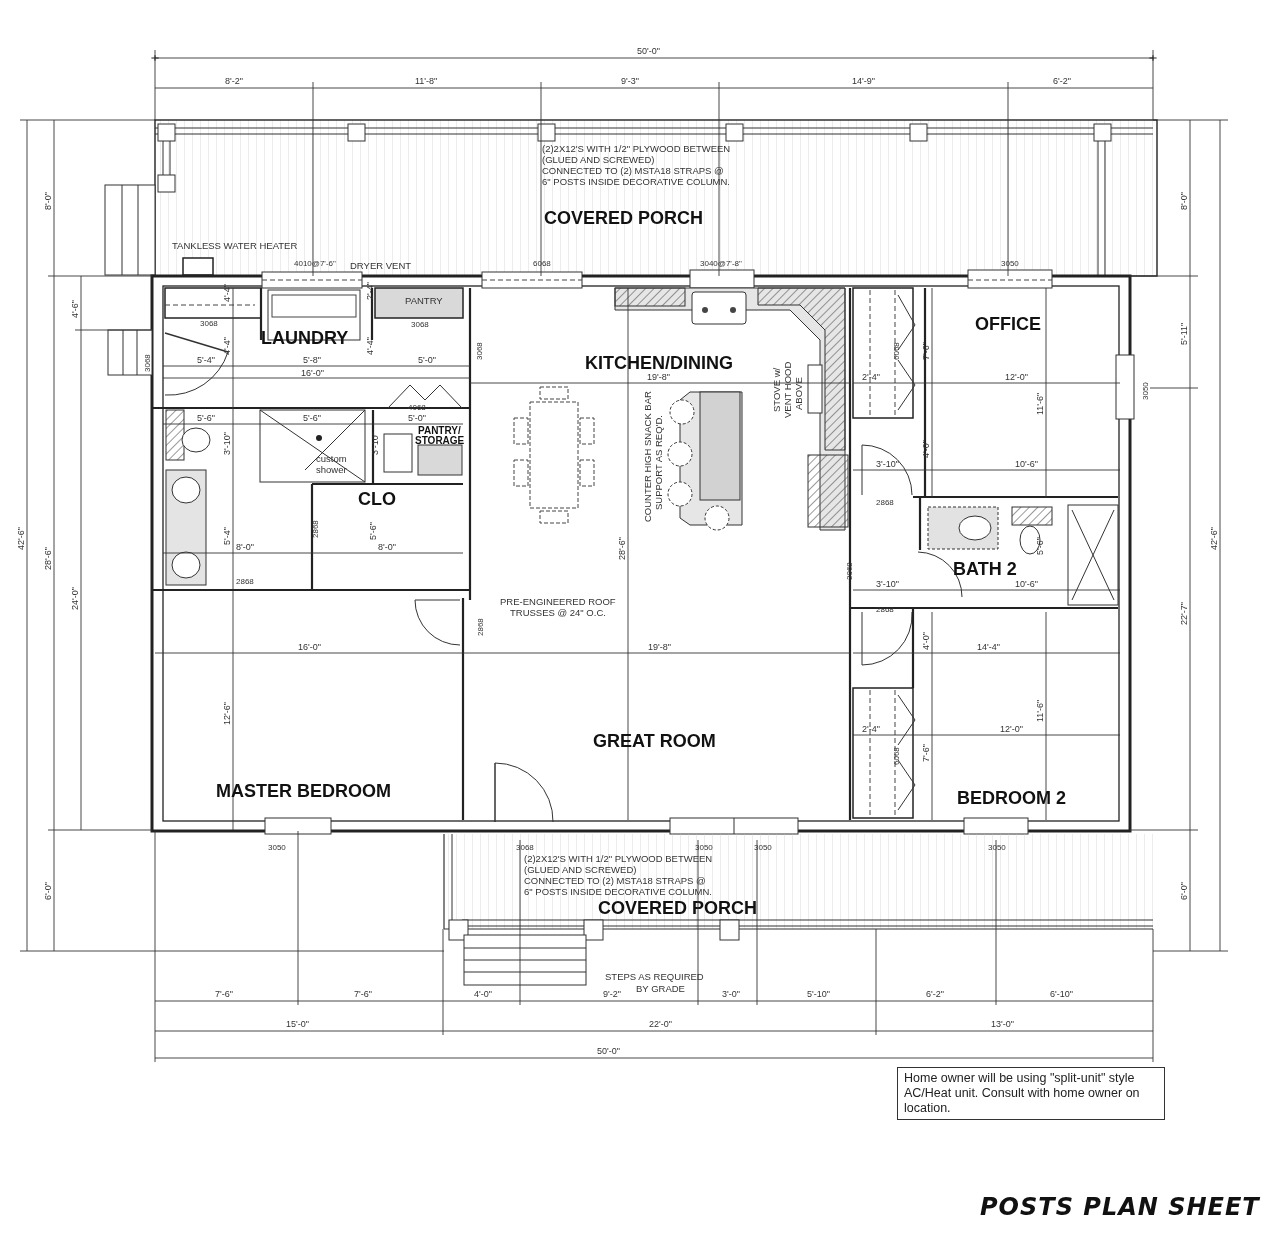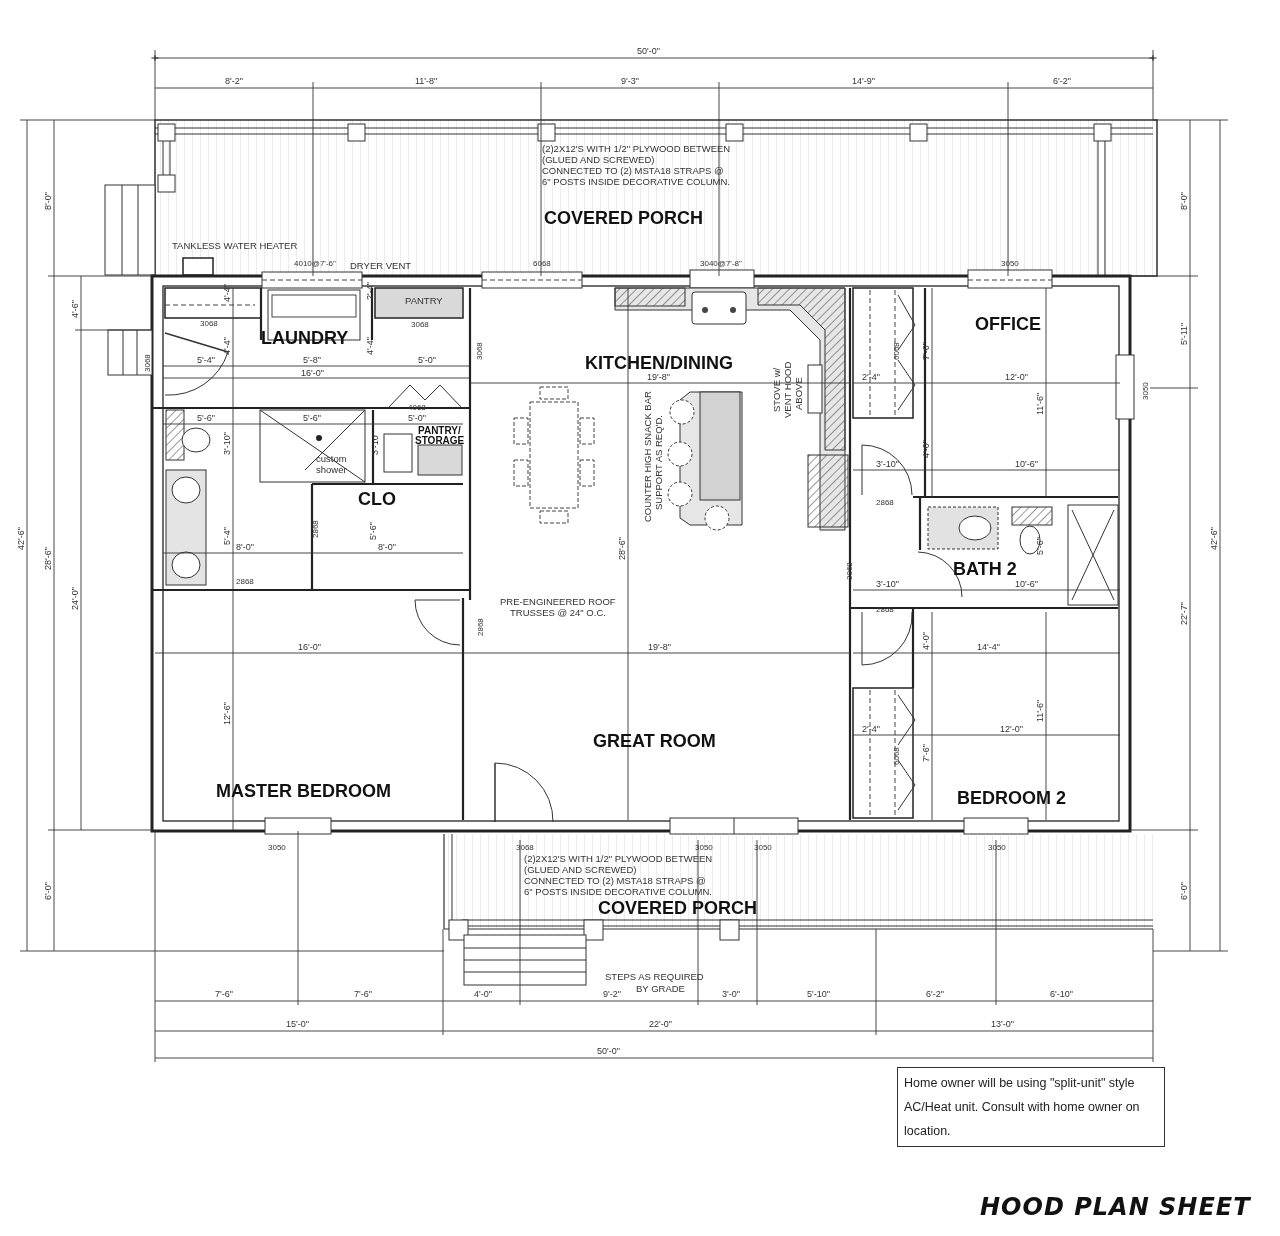--- a/index.html
+++ b/index.html
@@ -11,21 +11,21 @@
   .tag { font-family: "Liberation Sans", sans-serif; font-size: 8px; fill: #333; }
   .room { font-family: "Liberation Sans", sans-serif; font-weight: bold; font-size: 18px; fill: #111; }
   .room-sm { font-family: "Liberation Sans", sans-serif; font-weight: bold; font-size: 10px; fill: #111; }
   .note { font-family: "Liberation Sans", sans-serif; font-size: 9.5px; fill: #333; }
   .wall { fill: none; stroke: #222; stroke-width: 2.2; }
   .thin { fill: none; stroke: #333; stroke-width: 1; }
   .dash { fill: none; stroke: #444; stroke-width: 1; stroke-dasharray: 5 3; }
   .dline { stroke: #333; stroke-width: 0.9; fill: none; }
   .note-box { position: absolute; left: 897px; top: 1067px; width: 268px;
               border: 1px solid #333; background: #fff; padding: 3px 6px;
-              font-size: 12.5px; line-height: 24px; color: #222; box-sizing: border-box; }
+              font-size: 12.5px; line-height: 15px; color: #222; box-sizing: border-box; }
   .sheet-title { position: absolute; left: 980px; top: 1193px; font-size: 24px;
                  font-family: "DejaVu Sans", sans-serif; font-weight: bold; letter-spacing: 1px;
                  color: #111; font-style: italic; }
 </style>
 </head>
 <body>
 
 <svg width="1280" height="1236" viewBox="0 0 1280 1236">
   <defs>
     <pattern id="hatch" width="6" height="6" patternUnits="userSpaceOnUse" patternTransform="rotate(45)">
@@ -411,13 +411,13 @@
     <text class="dim-v" x="1187" y="625" transform="rotate(-90 1187 625)">22'-7"</text>
     <text class="dim-v" x="1187" y="900" transform="rotate(-90 1187 900)">6'-0"</text>
     <text class="dim-v" x="1217" y="550" transform="rotate(-90 1217 550)">42'-6"</text>
   </g>
 </svg>
 
 <div class="note-box">
   <span>Home owner will be using "split-unit" style AC/Heat unit. Consult with home owner on location.</span>
 </div>
 
-<div class="sheet-title">HOOD PLAN SHEET</div>
+<div class="sheet-title">POSTS PLAN SHEET</div>
 
 </body></html>

